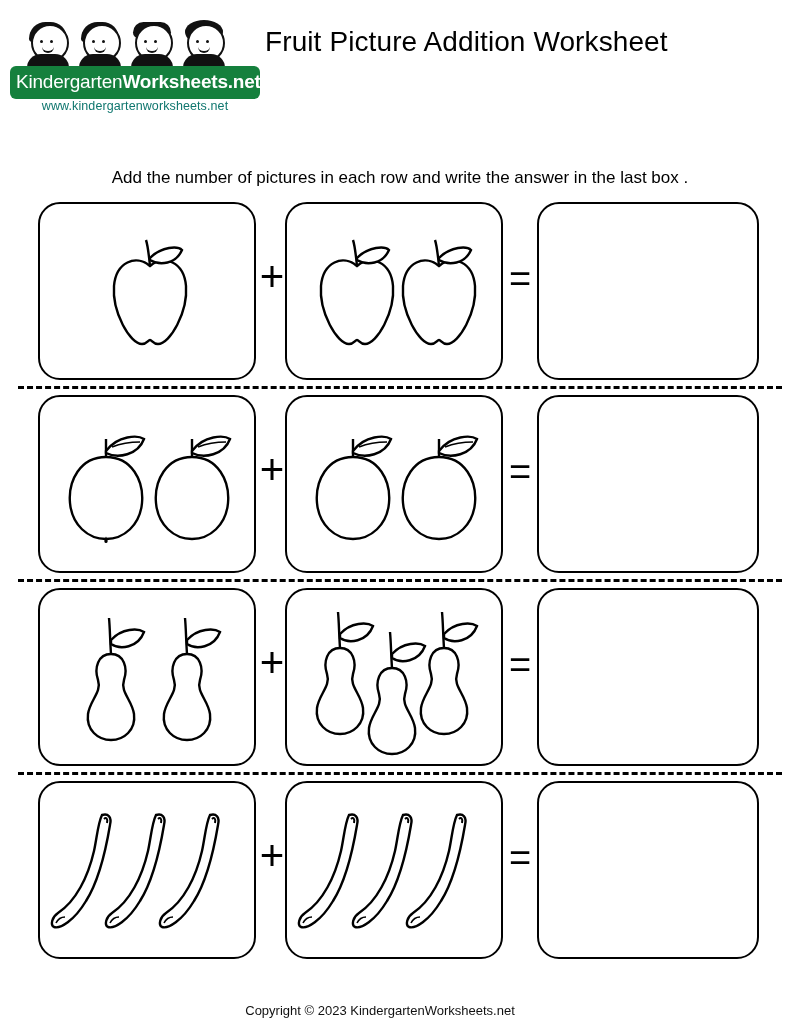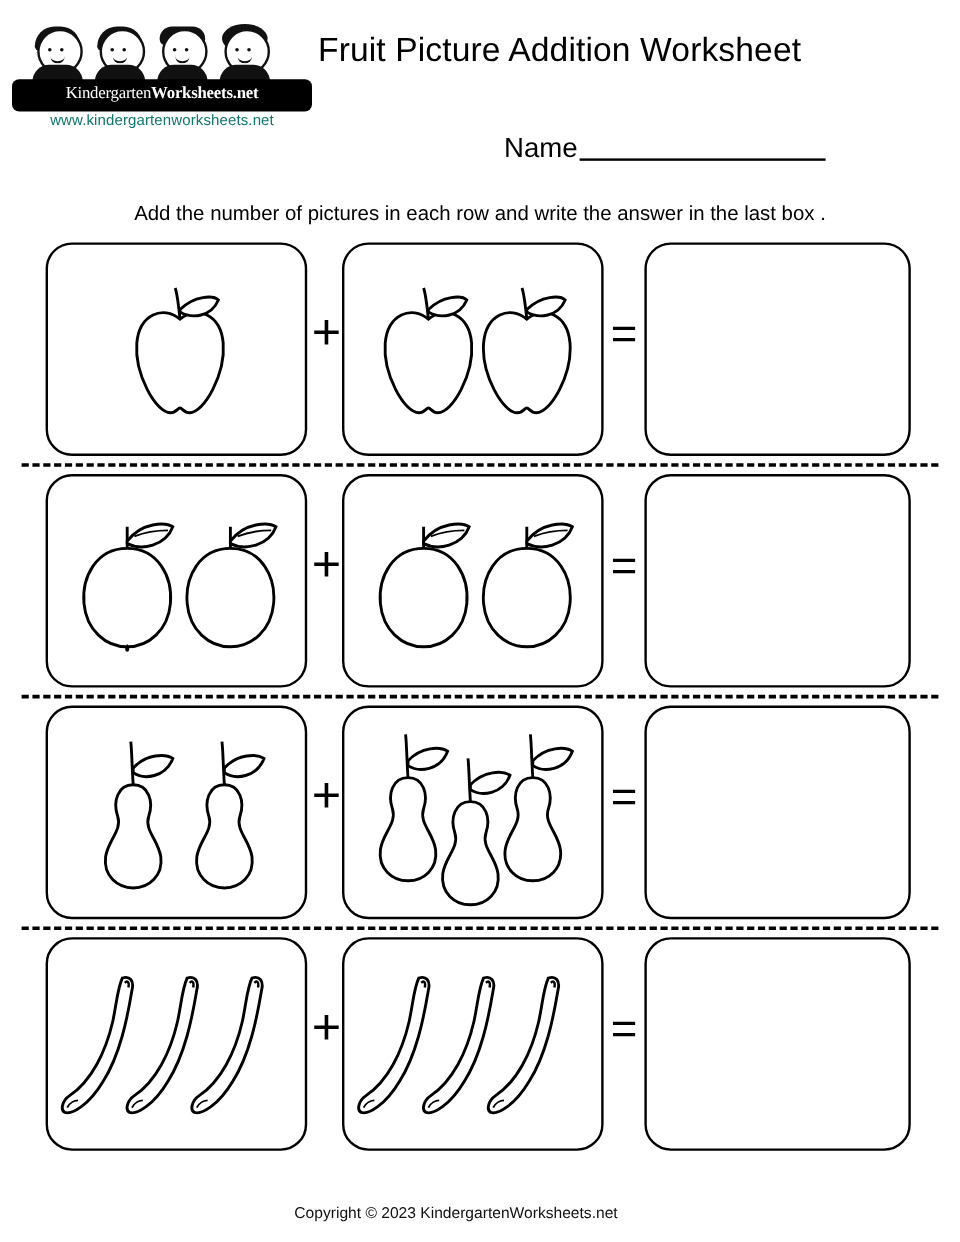--- a/index.html
+++ b/index.html
@@ -93,29 +93,28 @@
   .kid.k1 { left: 10px; }
   .kid.k2 { left: 62px; }
   .kid.k3 { left: 114px; }
   .kid.k4 { left: 166px; }
   .kid.k3 .hair { border-radius: 19px 19px 10px 10px; height: 16px; }
   .kid.k4 .hair { border-radius: 50%; height: 24px; top: -2px; }
 
   .logo-band {
     position: relative;
     margin-top: -4px;
-    background: #000000;
+    background: #15803d;
     color: #fff;
     border-radius: 6px;
     padding: 5px 6px 6px 6px;
-    font-size: 14px;
+    font-size: 19px;
     font-weight: bold;
     letter-spacing: -0.2px;
     white-space: nowrap;
-    font-family: Liberation Serif, serif;
   }
   .logo-band .kw { font-weight: normal; }
   .logo-url {
     font-size: 12.5px;
     color: #0f766e;
     letter-spacing: 0.1px;
   }
 
   .worksheet-title {
     position: absolute;
@@ -252,23 +251,20 @@
           <div class="smile"></div>
         <div class="body"></div>
       </div>
     </div>
     <div class="logo-band"><span class="kw">Kindergarten</span><span>Worksheets.net</span></div>
     <div class="logo-url">www.kindergartenworksheets.net</div>
   </div>
 
   <div class="worksheet-title">Fruit Picture Addition Worksheet</div>
 
-  <div class="name-line">
-    <span>Name</span><span class="blank"></span>
-  </div>
 </div>
 
 <div class="instructions">Add the number of pictures in each row and write the answer in the last box .</div>
 
 <div class="rows">
 
   <div class="prow">
     <div class="cell a">
       <div class="fruits">
         <div class="fruit" style="left:62px; top:26px;">

